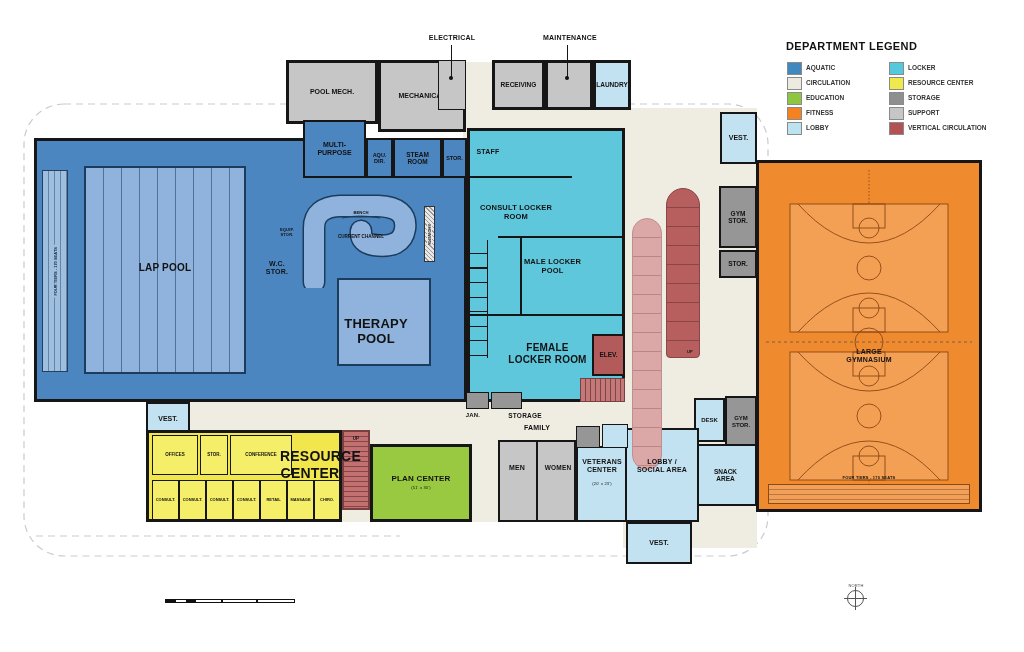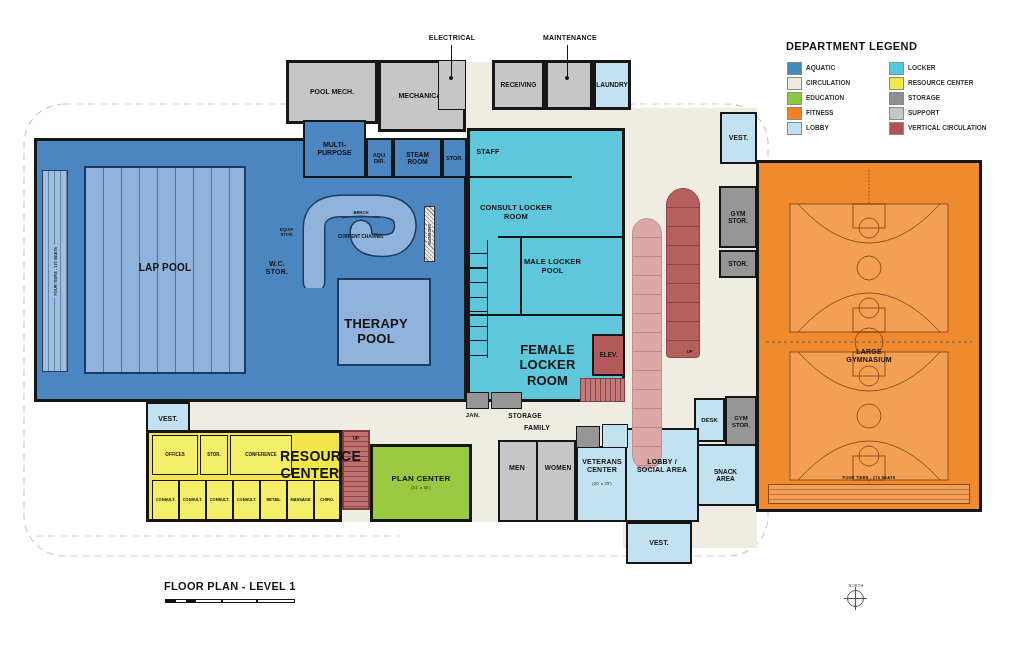--- a/index.html
+++ b/index.html
@@ -120,21 +120,21 @@
   <div class="wall" style="left:498px;top:236px;width:127px;height:2px"></div>
   <div class="wall" style="left:467px;top:314px;width:158px;height:2px"></div>
   <div class="wall" style="left:520px;top:238px;width:2px;height:78px"></div>
   <div class="abs" style="left:470px;top:240px;width:18px;height:118px;z-index:4;border-right:1.5px solid #161616;
        background-image:repeating-linear-gradient(180deg,transparent 0 13px,#161616 13px 14.5px)"></div>
   <div class="lbl" style="left:468px;top:148px;width:40px;font-size:7px">STAFF</div>
   <div class="lbl" style="left:470px;top:204px;width:92px;font-size:7.5px">CONSULT LOCKER
 ROOM</div>
   <div class="lbl" style="left:505px;top:258px;width:95px;font-size:7.5px">MALE LOCKER
 POOL</div>
-  <div class="lbl" style="left:500px;top:342px;width:95px;font-size:13px">FEMALE
+  <div class="lbl" style="left:500px;top:342px;width:95px;font-size:10px">FEMALE
 LOCKER ROOM</div>
   <div class="room c-vert" style="left:592px;top:334px;width:33px;height:42px;z-index:3">
     <span style="font-size:6.5px">ELEV.</span>
     </div>
   <div class="abs" style="left:580px;top:378px;width:45px;height:24px;z-index:3;background:#C47878;border:1.5px solid #7a3f3f;
        background-image:repeating-linear-gradient(90deg,transparent 0 4px,rgba(40,10,10,.45) 4px 5px)"></div>
 
   <div class="abs" style="left:632px;top:218px;width:30px;height:252px;z-index:3;background:#DBA7A7;border:1px solid #c08f8f;border-radius:15px;
        background-image:repeating-linear-gradient(180deg,transparent 0 18px,rgba(60,20,20,.22) 18px 19px)"></div>
   <div class="abs" style="left:666px;top:188px;width:34px;height:170px;z-index:3;background:#B75F5F;border:1px solid #8a4545;border-radius:17px 17px 4px 4px;
@@ -281,21 +281,20 @@
   <div class="ll" style="left:908px;top:64px">LOCKER</div>
   <div class="sw" style="left: 889px; top: 77px; background-color: rgb(239, 233, 77);"></div>
   <div class="ll" style="left:908px;top:79px">RESOURCE CENTER</div>
   <div class="sw" style="left: 889px; top: 92px; background-color: rgb(143, 143, 143);"></div>
   <div class="ll" style="left:908px;top:94px">STORAGE</div>
   <div class="sw" style="left: 889px; top: 107px; background-color: rgb(198, 198, 198);"></div>
   <div class="ll" style="left:908px;top:109px">SUPPORT</div>
   <div class="sw" style="left: 889px; top: 122px; background-color: rgb(178, 82, 82);"></div>
   <div class="ll" style="left:908px;top:124px">VERTICAL CIRCULATION</div>
 
-  <div class="lbl" style="left:164px;top:580px;width:240px;font-size:11px;text-align:left;letter-spacing:.3px">FLOOR PLAN - LEVEL 1</div>
   <div class="abs" style="left:165px;top:599px;width:130px;height:4px;border:1px solid #111;z-index:5;
        background:linear-gradient(90deg,#111 0 10px,#fff 10px 20px,#111 20px 30px,#fff 30px 55px,#111 55px 57px,#fff 57px 90px,#111 90px 92px,#fff 92px 130px)"></div>
 
   <div class="lbl" style="left:838px;top:584px;width:36px;font-size:4px;font-weight:400;color:#444">NORTH</div>
   <div class="abs" style="left:847px;top:590px;width:17px;height:17px;border:1.2px solid #555;border-radius:50%;z-index:5"></div>
   <div class="abs" style="left:844px;top:598px;width:23px;height:1px;background:#555;z-index:5"></div>
   <div class="abs" style="left:855px;top:587px;width:1px;height:23px;background:#555;z-index:5"></div>
 
 </div>
 

